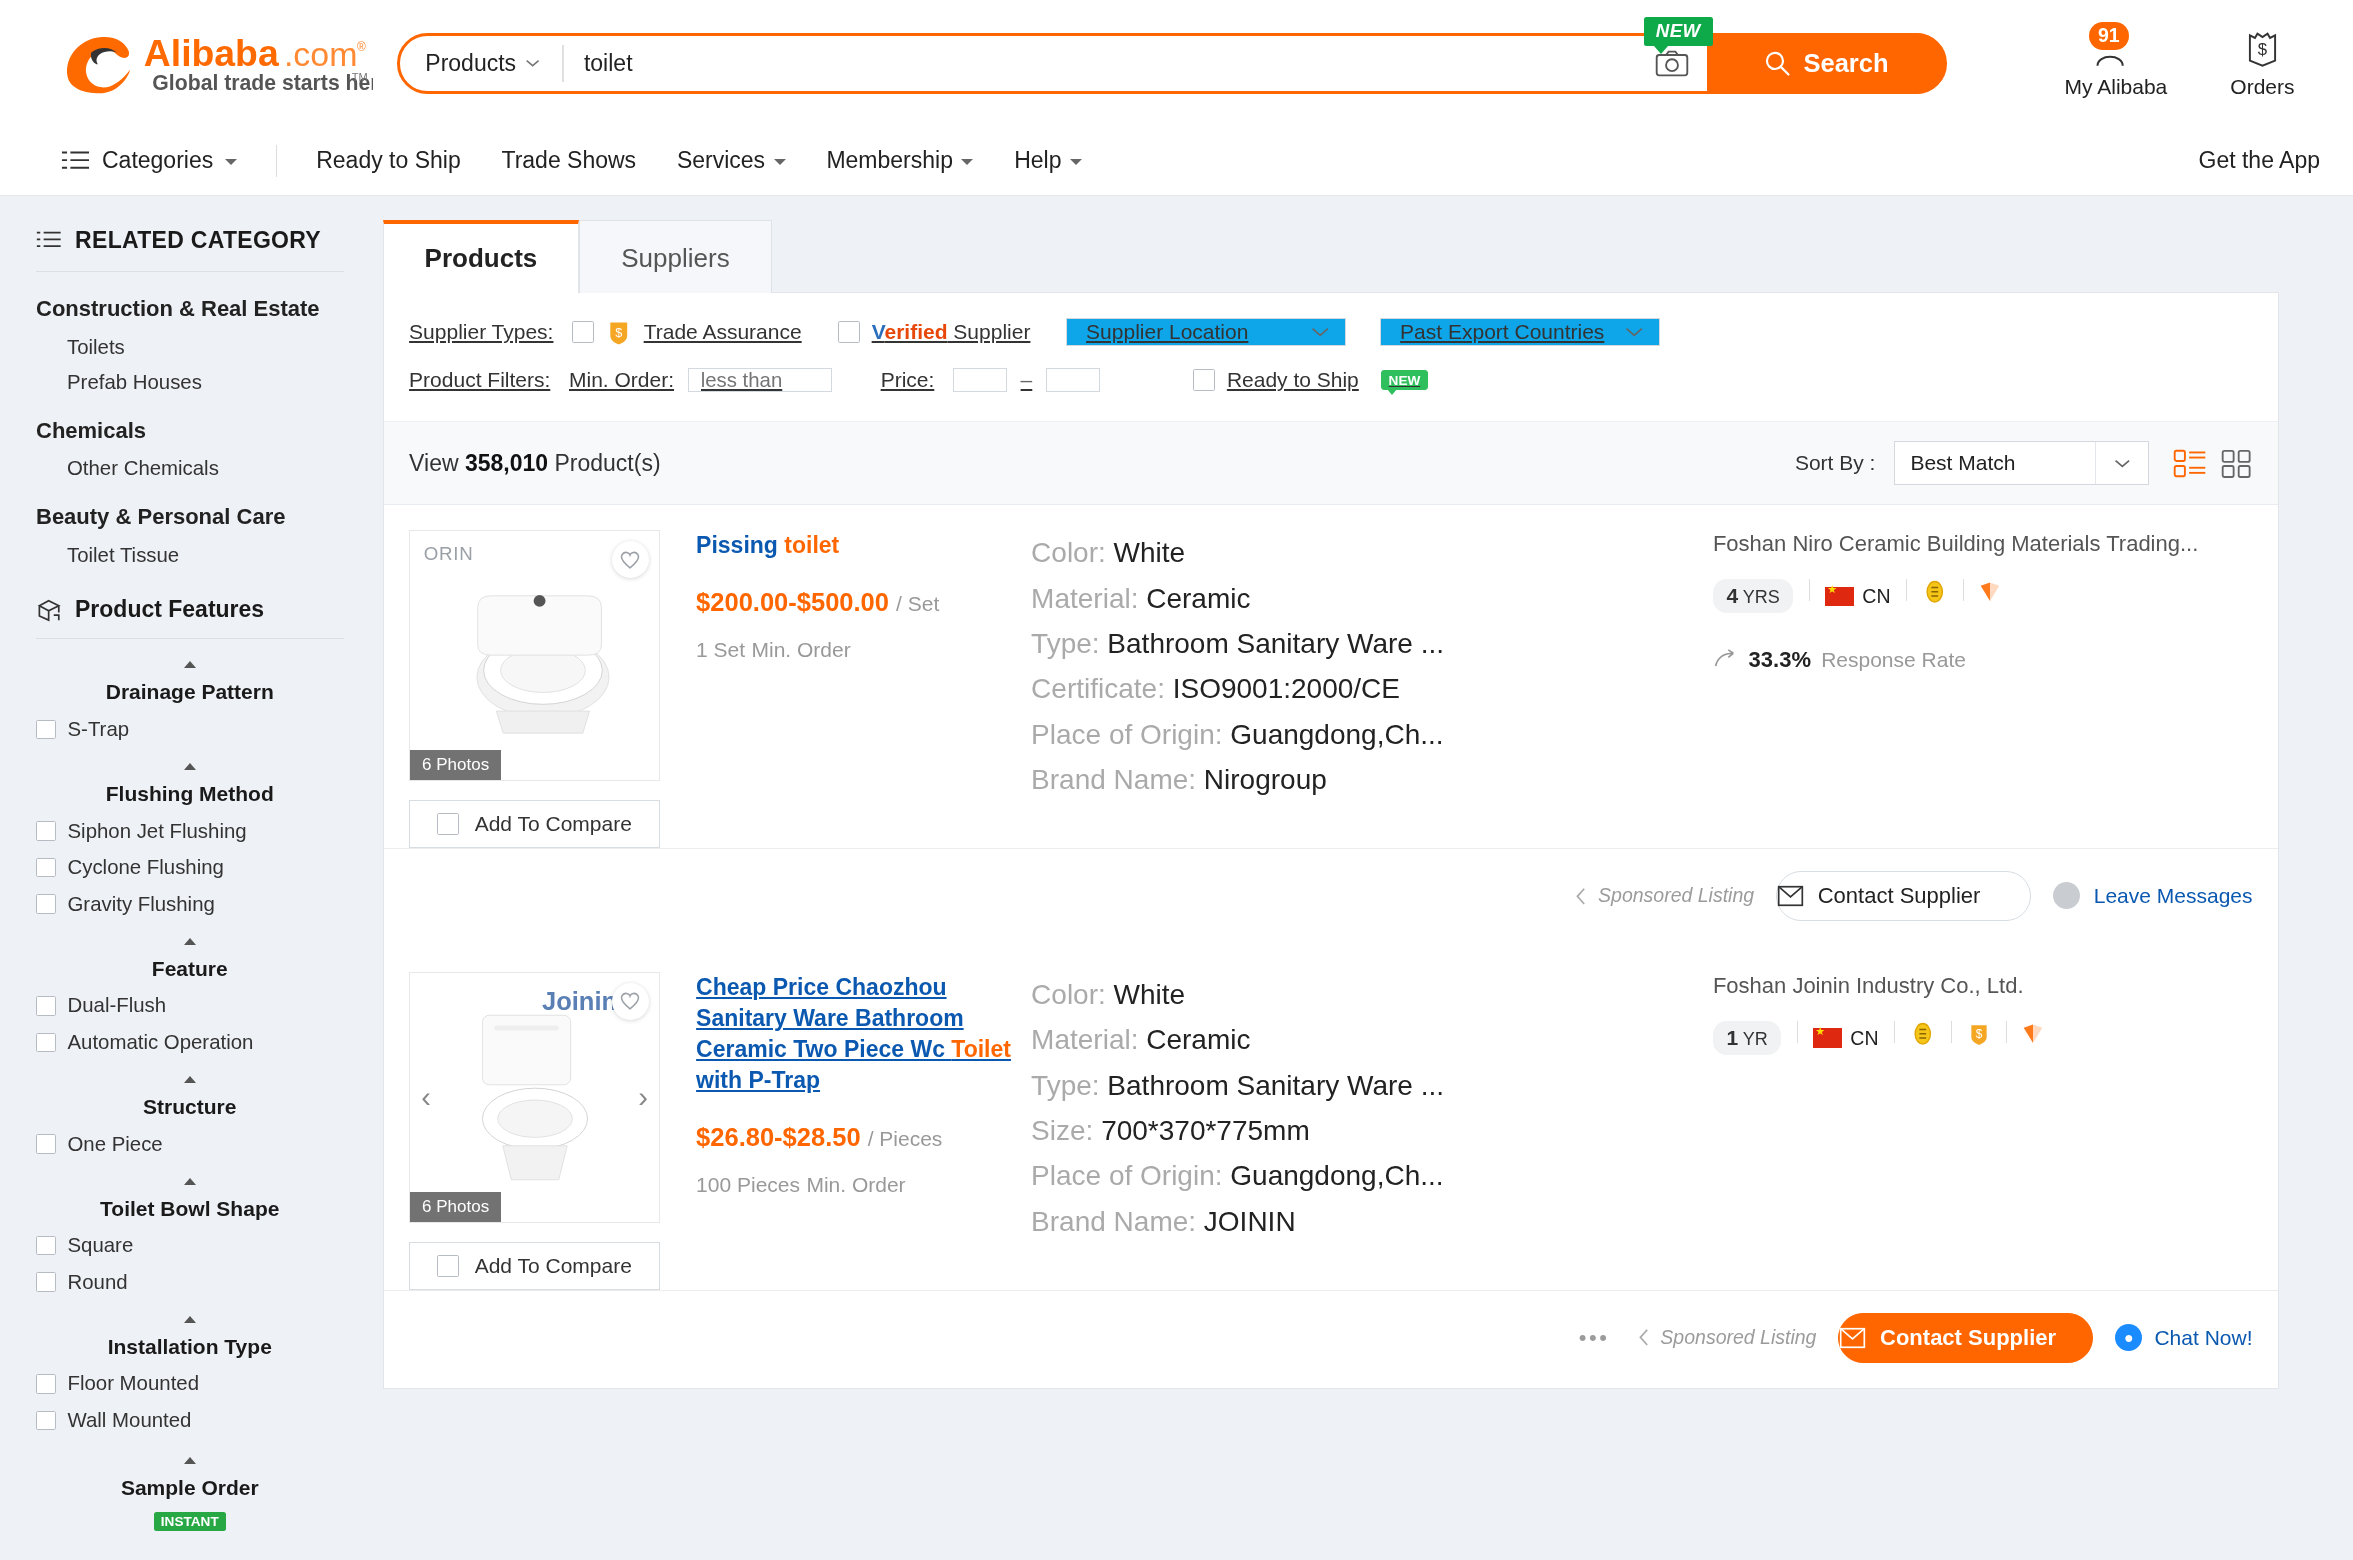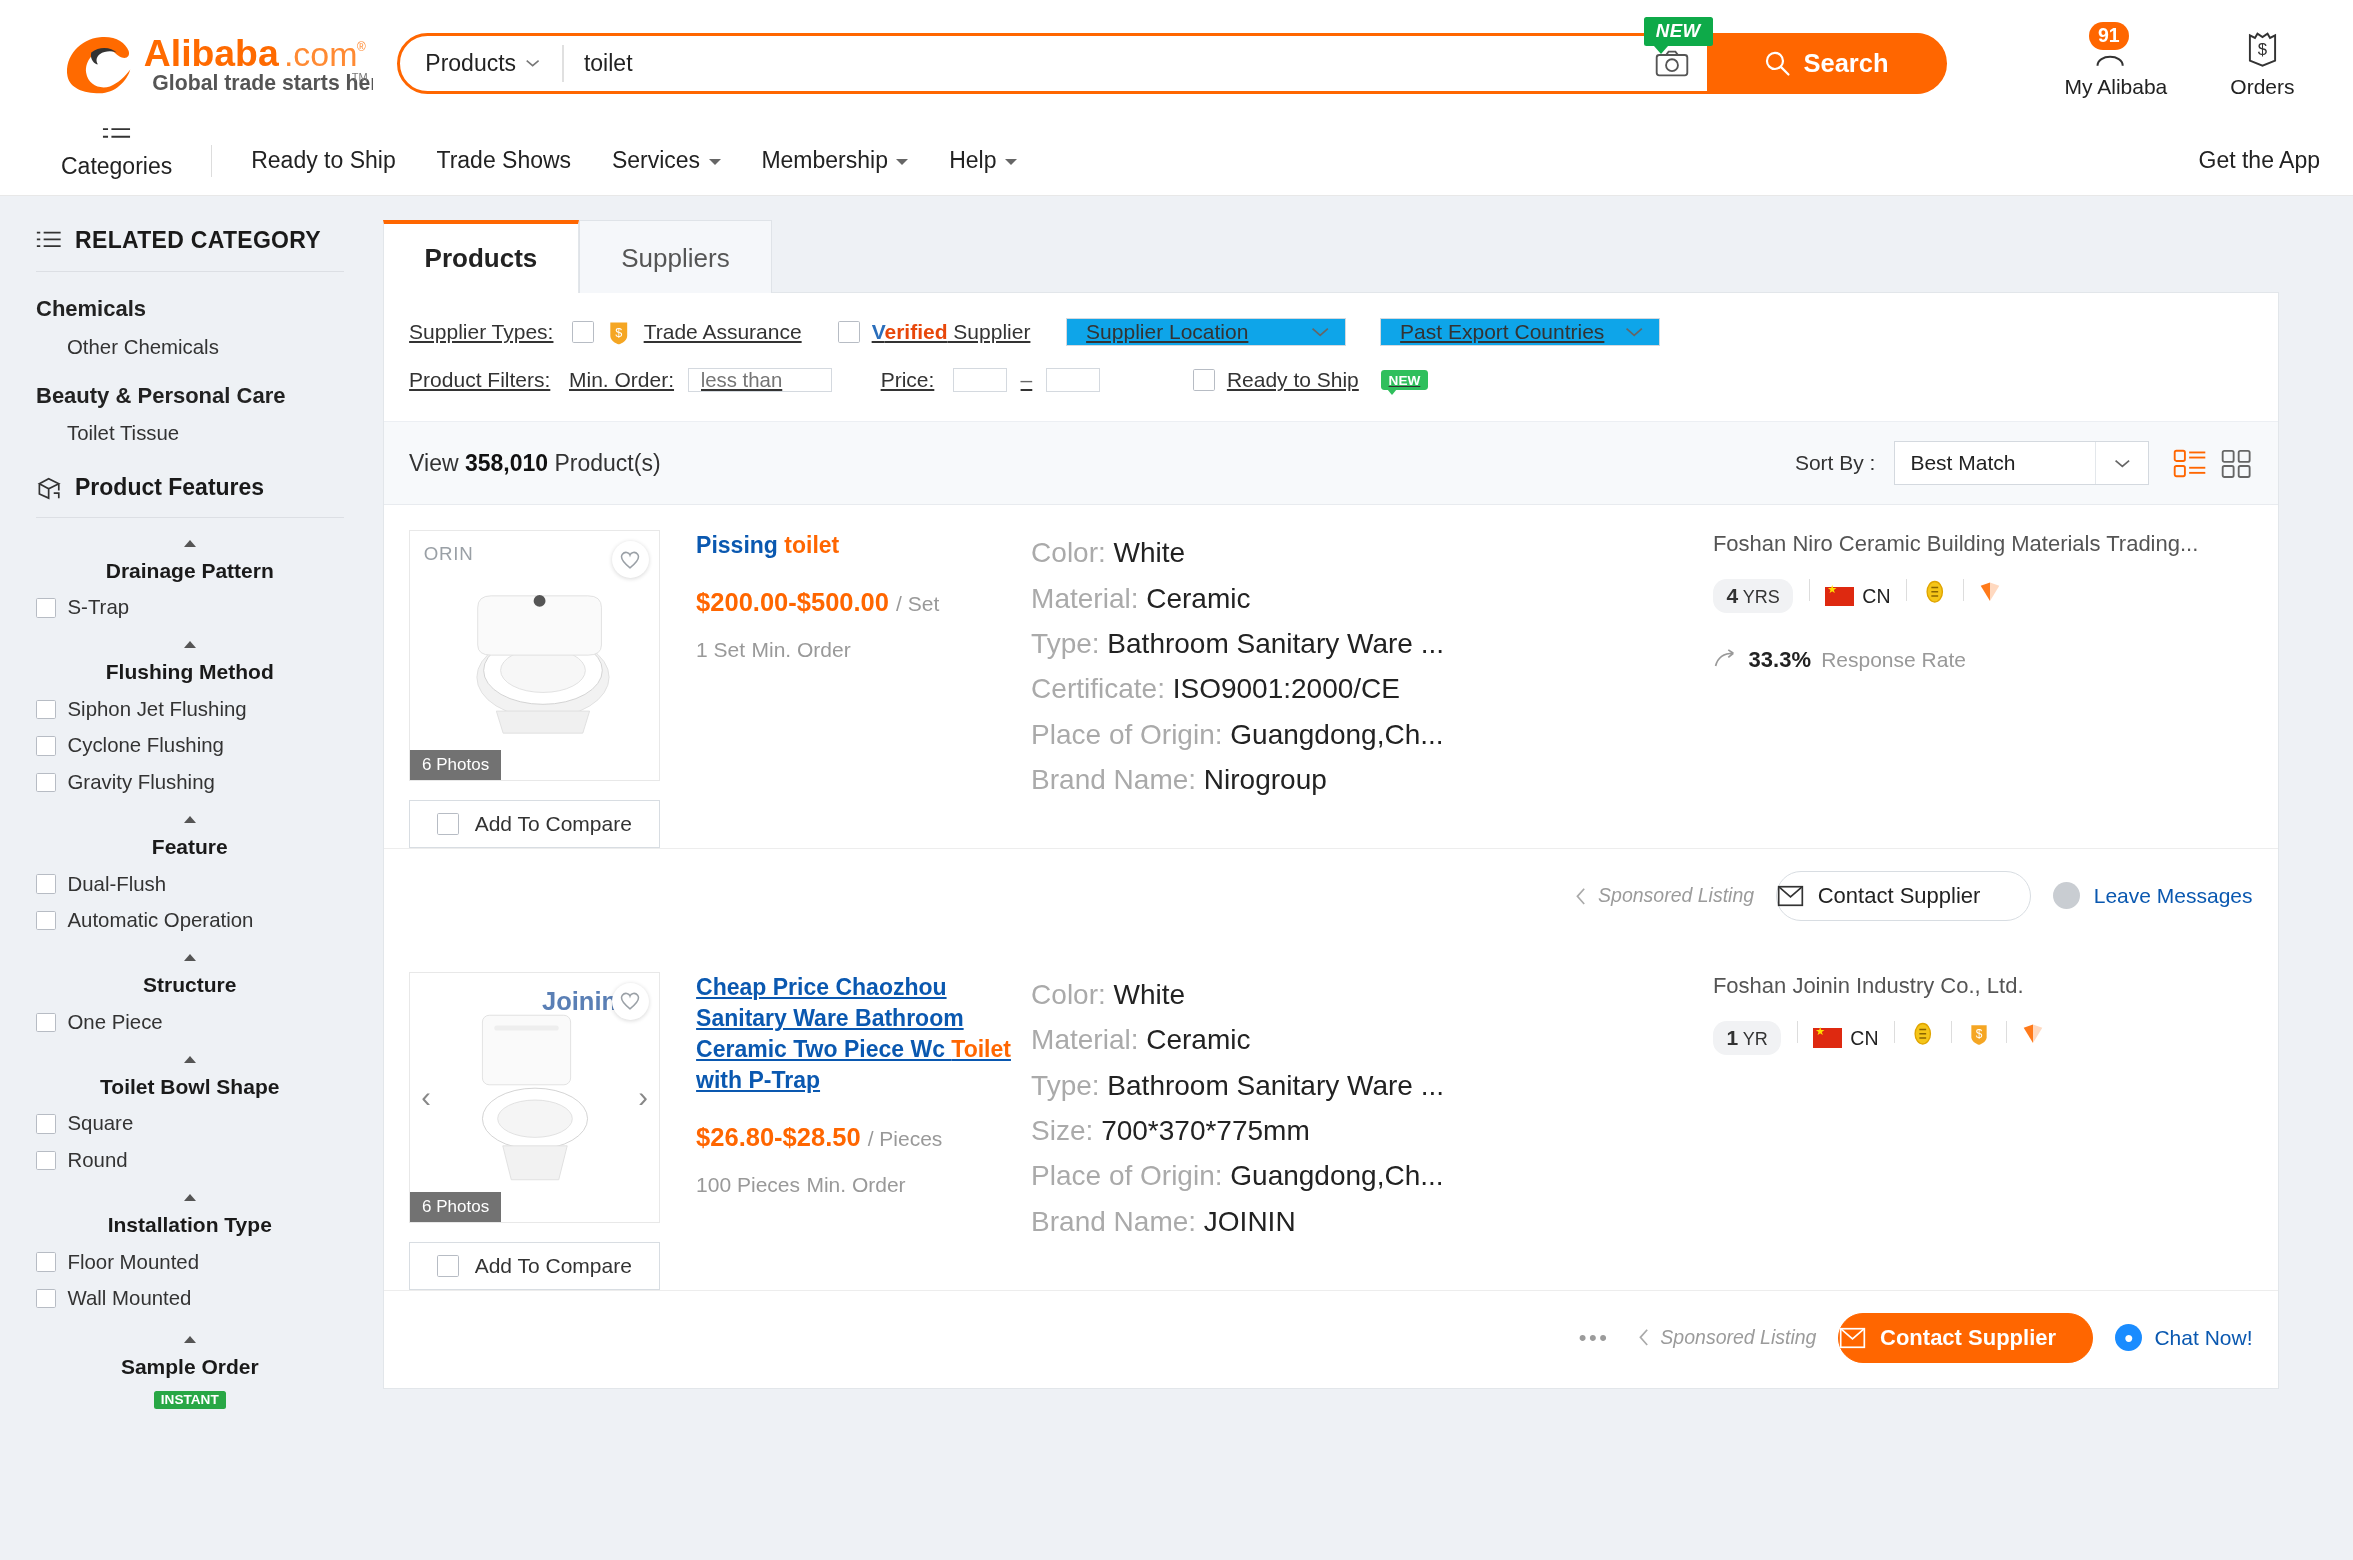--- a/index.html
+++ b/index.html
@@ -65,21 +65,21 @@
   }
   
   .nav {
     height: 70px; border-bottom:0.8px solid #e8e8e8; background:#fff;
     display:flex; align-items:center; padding: 0 34px 0 49px; gap:0;
   }
   .nav-item {
     font-size:23px; color:#222; padding: 0 20.4px; cursor:pointer;
     display:flex; align-items:center; gap:8.5px; white-space:nowrap;
   }
-  .nav-cat { gap:12px; padding-left:12px;flex-direction:column; }
+  .nav-cat { gap:12px; padding-left:12px; }
   .nav-sep { width:0.8px; height:32px; background:#ddd; margin: 0 18.7px; }
   .get-app { margin-left:auto; font-size:23px; color:#222; cursor:pointer; }
   .chev { display:inline-block; width:0; height:0;
     border-left:6px solid transparent; border-right:6px solid transparent;
     border-top:6.8px solid #666; margin-top:3.4px; }
   
   .page { display:flex; background:#eef1f5; min-height: 1365px; }
   .sidebar { width: 369px; flex:0 0 369px; background:#eef1f5; padding: 31px 25.5px 0 36px; }
   .sb-head {
     display:flex; align-items:center; gap:13.6px;
@@ -334,20 +334,25 @@
         <g stroke="#333" stroke-width="2">
           <path d="M1 3 H5 M9 3 H29"></path>
             <path d="M1 11 H5 M9 11 H29"></path>
             <path d="M1 19 H5 M9 19 H29"></path>
         </g>
       </svg>
       <span>RELATED CATEGORY</span>
     </div>
 
     <div class="sb-cat-group">
+      <div class="sb-cat-title">Construction &amp; Real Estate</div>
+      <div class="sb-cat-sub">Toilets</div>
+      <div class="sb-cat-sub">Prefab Houses</div>
+    </div>
+    <div class="sb-cat-group">
       <div class="sb-cat-title">Chemicals</div>
       <div class="sb-cat-sub">Other Chemicals</div>
     </div>
     <div class="sb-cat-group">
       <div class="sb-cat-title">Beauty &amp; Personal Care</div>
       <div class="sb-cat-sub">Toilet Tissue</div>
     </div>
 
     <div class="sb-feat-head">
       <svg width="27" height="24" viewBox="0 0 32 28">

